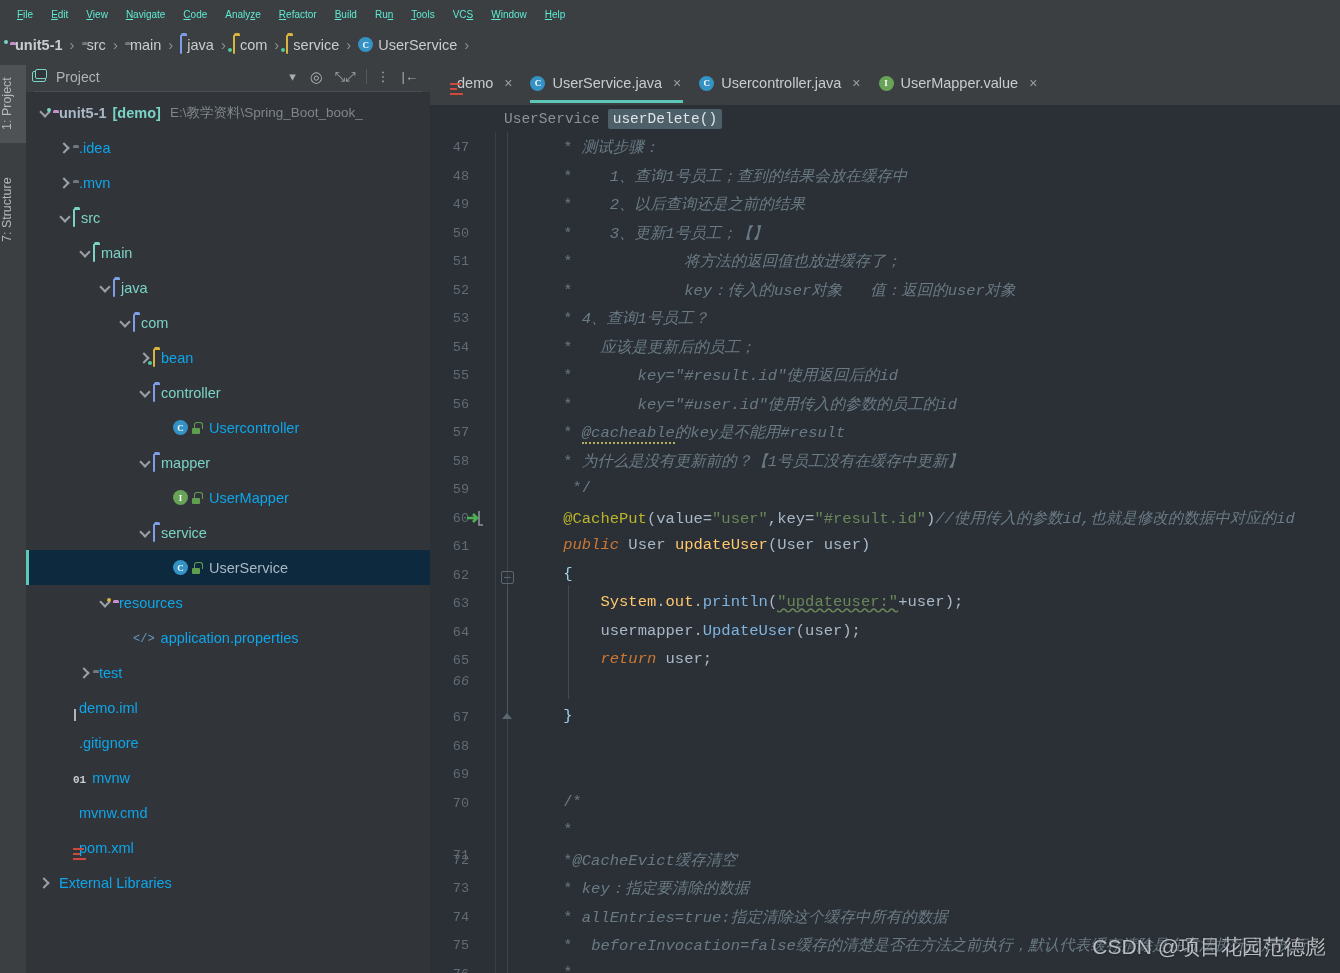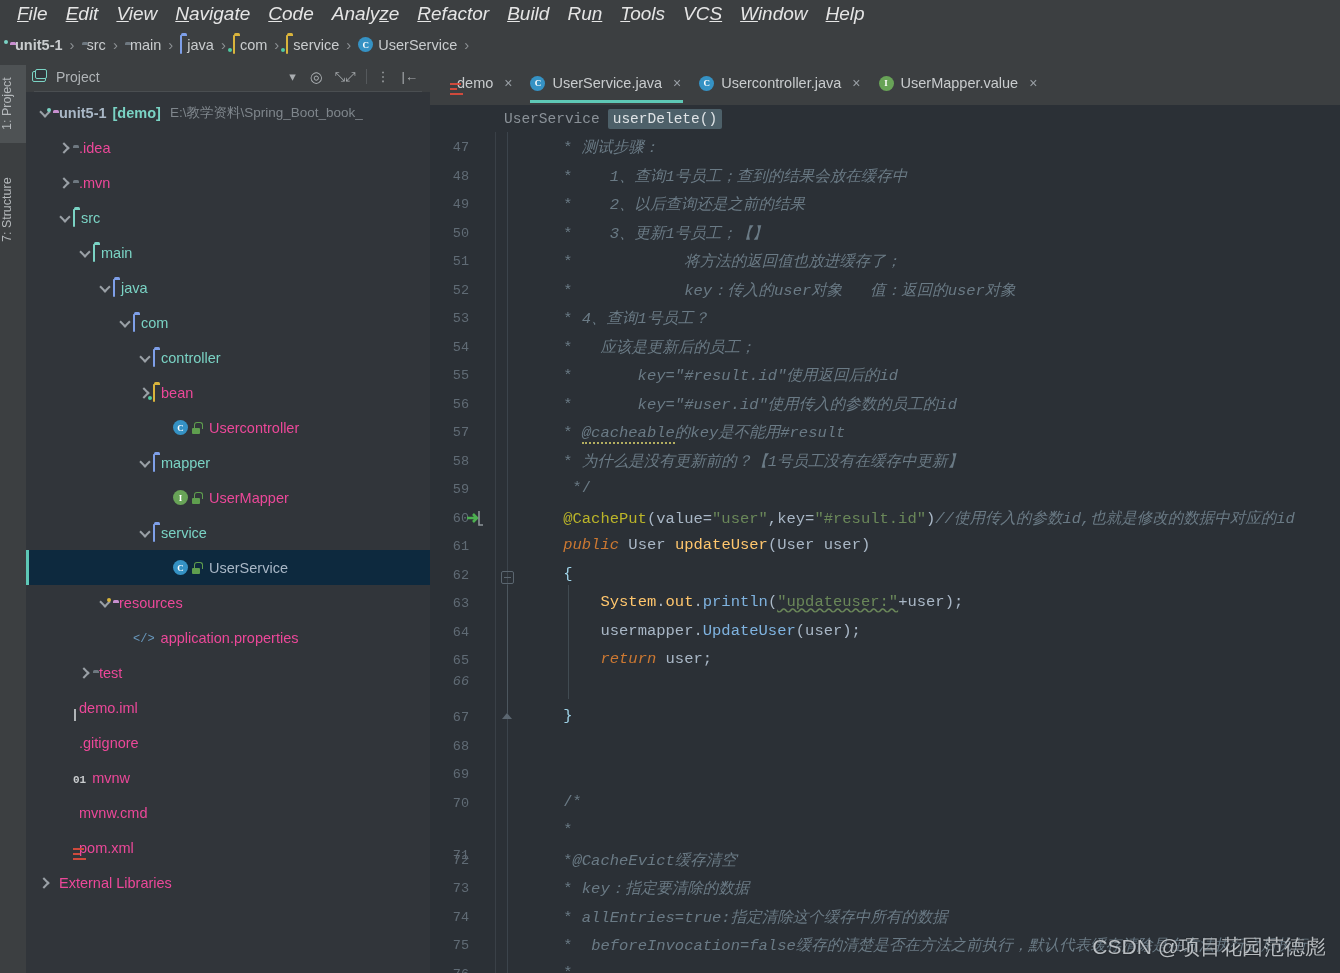--- a/index.html
+++ b/index.html
@@ -11,23 +11,22 @@
   }
   body { position: relative; }
 
   
   #menubar {
     position: absolute; left: 0; top: 0; width: 1340px; height: 28px;
     background: #3c3f41;
     display: flex; align-items: center; padding-left: 8px;
   }
   .menu-item {
-    color: #e5e5e5; font-size: 19px; padding: 2px 9px; cursor: default;
+    color: #5eead4; font-size: 10px; padding: 2px 9px; cursor: default;
     white-space: nowrap;
-    font-style: italic;
   }
   .menu-item .mn { text-decoration: underline; }
 
   
   #navbar {
     position: absolute; left: 0; top: 28px; width: 1340px; height: 33px;
     background: #3c3f41;
     display: flex; align-items: center; padding-left: 10px;
   }
   .crumb { display: flex; align-items: center; gap: 5px; }
@@ -120,21 +119,21 @@
     position: relative;
   }
   .arrow.right::after, .arrow.down::after {
     content:""; position:absolute; left:3px; top:2px;
     border-left: 2px solid #9aa0a6; border-bottom: 2px solid #9aa0a6;
     width: 6px; height: 6px;
   }
   .arrow.right::after { transform: rotate(-135deg); left:2px; top:3px;}
   .arrow.down::after { transform: rotate(-45deg); top: 2px; }
   .tlabel { margin-left: 6px; }
-  .tlabel.dim { color: #ec4899; }
+  .tlabel.dim { color: #0ea5e9; }
   .tlabel.grn { color: #7ad3c4; }
   .tlabel.bold { font-weight: bold; }
   .tpath { color: #7f868c; font-size: 13.5px; margin-left: 9px; }
   .lock {
     width: 11px; height: 12px; flex: none; position: relative; margin-left: 4px;
   }
   .lock::before{
     content:""; position:absolute; left:0; bottom:0; width:8px; height:6px;
     background:#5f9e4e; border-radius:1px;
   }
@@ -360,28 +359,28 @@
         <span class="arrow down"></span>
         <span class="ic"><span class="fold fold-blue"></span></span>
         <span class="tlabel grn">java</span>
       </div>
       <div class="trow" style="padding-left: 92px;">
         <span class="arrow down"></span>
         <span class="ic"><span class="fold fold-blue"></span></span>
         <span class="tlabel grn">com</span>
       </div>
       <div class="trow" style="padding-left: 112px;">
-        <span class="arrow down"></span>
-        <span class="ic"><span class="fold fold-blue"></span></span>
-        <span class="tlabel grn">controller</span>
-      </div>
-      <div class="trow" style="padding-left: 112px;">
         <span class="arrow right"></span>
         <span class="ic"><span class="fold fold-yellow fold-dot"></span></span>
         <span class="tlabel dim">bean</span>
+      </div>
+      <div class="trow" style="padding-left: 112px;">
+        <span class="arrow down"></span>
+        <span class="ic"><span class="fold fold-blue"></span></span>
+        <span class="tlabel grn">controller</span>
       </div>
       <div class="trow" style="padding-left: 132px;">
         <span class="arrow "></span>
         <span class="ic">
           <span class="badge badge-c">C</span>
         </span>
         <span class="lock"></span>
         <span class="tlabel dim">Usercontroller</span>
       </div>
       <div class="trow" style="padding-left: 112px;">

